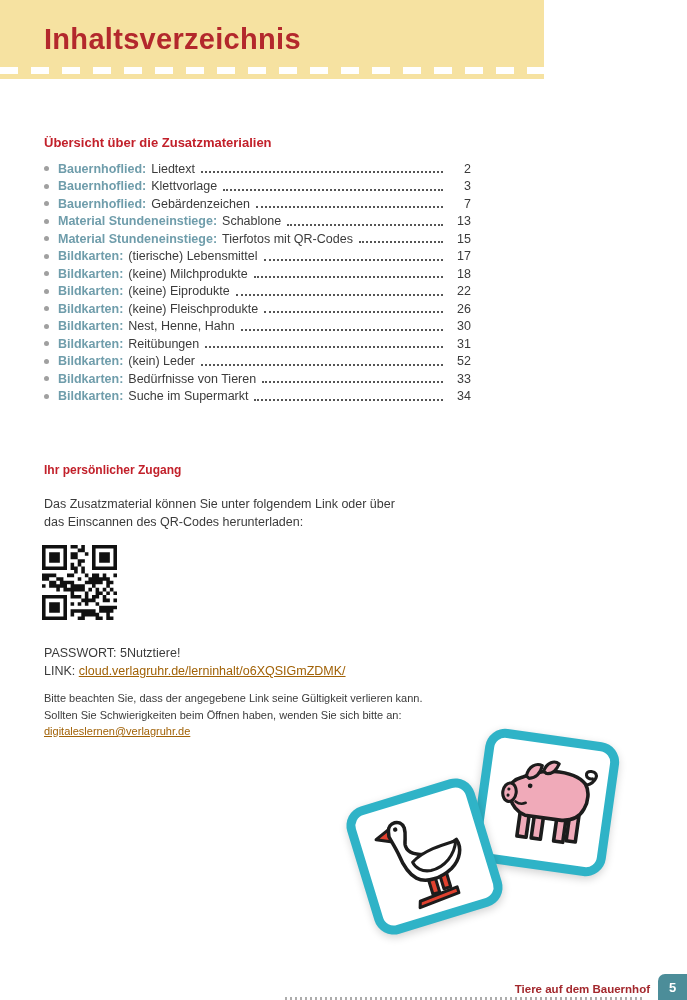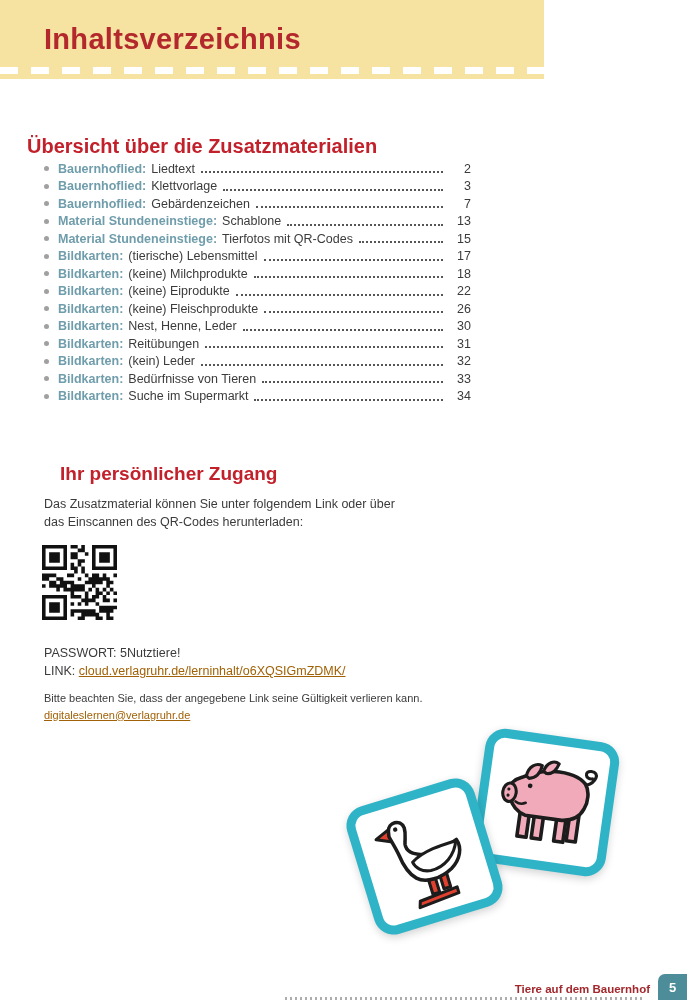--- a/index.html
+++ b/index.html
@@ -7,31 +7,31 @@
     position:relative;width:687px;height:1000px;overflow:hidden;
     font-family:"Liberation Sans",sans-serif;color:#3b3b3b;background:#ffffff;
   }
   
   .header{position:absolute;top:0;left:0;width:544px;height:79px;background:var(--header-bg,#f6e2a1);}
   .header-title{position:absolute;left:44px;top:23px;font-size:29px;font-weight:bold;
     color:var(--title-red,#b3282c);letter-spacing:.3px;}
   .dash-line{position:absolute;left:0;top:67px;width:687px;height:7px;
     background:repeating-linear-gradient(90deg,#ffffff 0 18px,transparent 18px 31px);}
   
-  .toc-heading{position:absolute;left:27px;top:135px;font-size:20px;font-weight:bold;
+  .toc-heading{position:absolute;left:44px;top:135px;font-size:13px;font-weight:bold;
     color:var(--heading-red,#c2202a);}
   .toc-list{position:absolute;left:44px;top:160px;width:427px;}
   .toc-row{display:flex;align-items:center;height:17.5px;font-size:12.5px;}
   .bullet{width:5px;height:5px;border-radius:50%;background:#a0a0a0;flex:none;margin-right:9px;}
   .toc-label{color:var(--label-teal,#6f9dab);font-weight:bold;white-space:nowrap;margin-right:5px;}
   .toc-title{white-space:nowrap;}
   .leader{flex:1;height:0;border-bottom:2px dotted #555;margin:7px 6px 0 6px;}
   .toc-page{flex:none;width:22px;text-align:right;}
   
-  .access-heading{position:absolute;left:60px;top:463px;font-size:19px;font-weight:bold;
+  .access-heading{position:absolute;left:44px;top:463px;font-size:12px;font-weight:bold;
     color:var(--heading-red,#c2202a);}
   .intro{position:absolute;left:44px;top:496px;font-size:12.5px;line-height:17.5px;}
   .qr{position:absolute;left:42px;top:545px;width:75px;height:75px;background:#fff;}
   .qr svg{width:100%;height:100%;display:block;}
   .credentials{position:absolute;left:44px;top:644px;font-size:12.5px;line-height:18px;}
   .credentials a,.note a{color:#a16207;text-decoration:underline;}
   .note{position:absolute;left:44px;top:690px;font-size:11px;line-height:16.5px;}
   
   .card{position:absolute;background:var(--card-teal,#2fb3c7);border-radius:20px;
     box-shadow:0 3px 8px rgba(0,0,0,.18);}
@@ -130,39 +130,39 @@
       <span class="bullet"></span>
       <span class="toc-label">Bildkarten:</span>
       <span class="toc-title">(keine) Fleischprodukte</span>
       <span class="leader"></span>
       <span class="toc-page">26</span>
     </div>
 
     <div class="toc-row">
       <span class="bullet"></span>
       <span class="toc-label">Bildkarten:</span>
-      <span class="toc-title">Nest, Henne, Leder</span>
+      <span class="toc-title">Nest, Henne, Hahn</span>
       <span class="leader"></span>
       <span class="toc-page">30</span>
     </div>
 
     <div class="toc-row">
       <span class="bullet"></span>
       <span class="toc-label">Bildkarten:</span>
       <span class="toc-title">Reitübungen</span>
       <span class="leader"></span>
       <span class="toc-page">31</span>
     </div>
 
     <div class="toc-row">
       <span class="bullet"></span>
       <span class="toc-label">Bildkarten:</span>
       <span class="toc-title">(kein) Leder</span>
       <span class="leader"></span>
-      <span class="toc-page">32</span>
+      <span class="toc-page">52</span>
     </div>
 
     <div class="toc-row">
       <span class="bullet"></span>
       <span class="toc-label">Bildkarten:</span>
       <span class="toc-title">Bedürfnisse von Tieren</span>
       <span class="leader"></span>
       <span class="toc-page">33</span>
     </div>
 
@@ -194,20 +194,21 @@
       <span>5Nutztiere!</span>
     </div>
     <div>
       <span>LINK:</span>
       <a href="#">cloud.verlagruhr.de/lerninhalt/o6XQSIGmZDMK/</a>
     </div>
   </div>
 
   <div class="note">
     <div>Bitte beachten Sie, dass der angegebene Link seine Gültigkeit verlieren kann.</div>
+    <div>Sollten Sie Schwierigkeiten beim Öffnen haben, wenden Sie sich bitte an:</div>
     <div><a href="#">digitaleslernen@verlagruhr.de</a></div>
   </div>
 
   <div class="card card-pig">
     <div class="card-inner">
       <svg viewBox="0 0 100 100">
         <g stroke="#1c1c1c" stroke-linejoin="round" stroke-linecap="round">
           <path d="M87 28 C96 24 99 14 90 14 C83 14 85 23 92 21" fill="none" stroke-width="3"></path>
           <g fill="#f0aab9" stroke-width="3.5">
             <path d="M27 60 h9 v26 h-9 z"></path>

